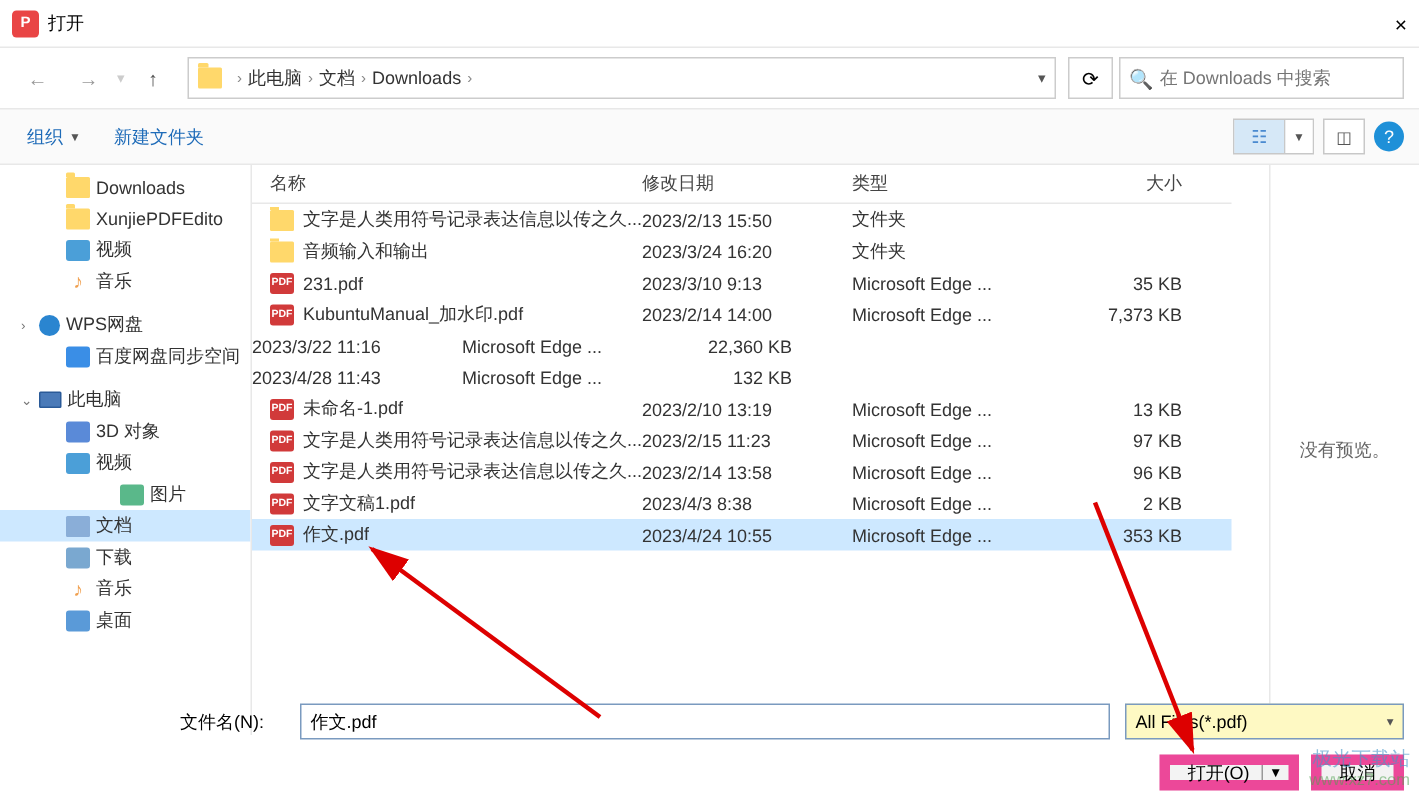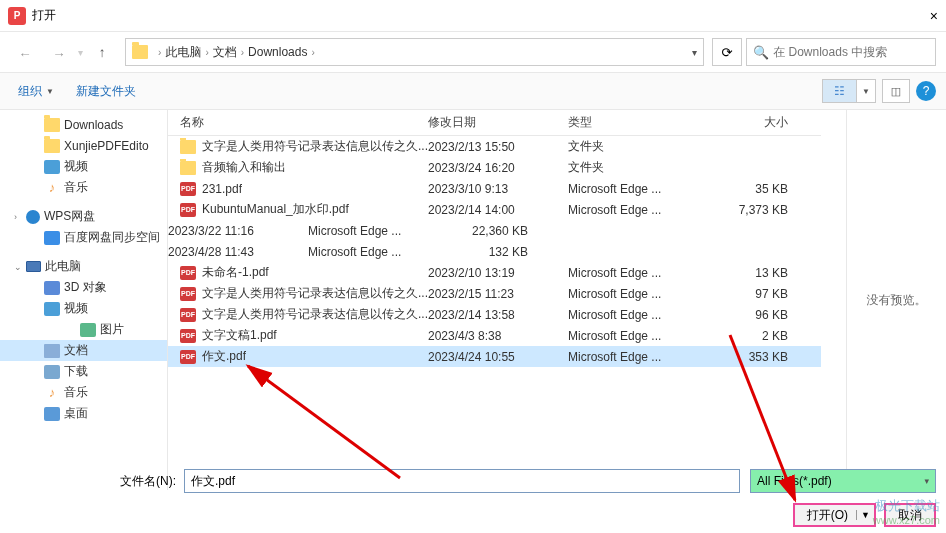--- a/index.html
+++ b/index.html
@@ -65,26 +65,26 @@
 .file-row { display: flex; height: 21px; align-items: center; font-size: 12px; color: #333; cursor: pointer; }
 .file-row.selected { background: #cde8ff; }
 .file-row .col-name { display:flex; align-items:center; overflow:hidden; white-space:nowrap; text-overflow:ellipsis; }
 .row-ico { width: 16px; height: 14px; margin-right: 6px; flex-shrink:0; display:inline-flex; align-items:center; justify-content:center; }
 .ico-pdf { background: #d13a3a; border-radius: 2px; color:#fff; font-size:7px; font-weight:bold; }
 .fname { overflow:hidden; text-overflow:ellipsis; white-space:nowrap; }
 
 .preview-pane { width: 100px; border-left: 1px solid #e8e8e8; display:flex; align-items:center; justify-content:center; font-size:12px; color:#666; }
 
 .filename-bar { position:absolute; bottom: 36px; left:0; right:0; height: 32px; display:flex; align-items:center; padding: 0 10px 0 120px; }
-.filename-label { font-size:12px; margin-right:8px; }
+.filename-label { font-size:12px; margin-right:24px; }
 .filename-input { flex:1; height:24px; border:1px solid #7a9abf; padding:0 6px; font-size:12px; margin-right:10px; }
-.filter-select { width:186px; height:24px; border:1px solid #7a9abf; padding:0 6px; font-size:12px; background:#86efac; display:flex; align-items:center; justify-content:space-between; cursor:pointer; }
+.filter-select { width:186px; height:24px; border:1px solid #7a9abf; padding:0 6px; font-size:12px; background:#fef9c3; display:flex; align-items:center; justify-content:space-between; cursor:pointer; }
 
 .button-bar { position:absolute; bottom:6px; right:10px; display:flex; gap:8px; }
-.dlg-btn { height:24px; border:2px solid #ec4899; background:#f3f3f3; font-size:12px; padding:0 12px; cursor:pointer; display:flex; align-items:center;justify-content:space-between; }
+.dlg-btn { height:24px; border:7px solid #ec4899; background:#f3f3f3; font-size:12px; padding:0 12px; cursor:pointer; display:flex; align-items:center;justify-content:space-between; }
 .dlg-btn.primary { padding-right: 4px; }
 .dlg-btn .split { border-left:1px solid #999; margin-left:8px; padding-left:4px; font-size:9px; }
 
 .watermark { position:absolute; bottom:6px; right:6px; font-size:11px; color: rgba(80,160,80,0.55); pointer-events:none; text-align:right; line-height:1.2; }
 .watermark .t1 { color: rgba(70,150,200,0.6); font-size:13px;margin-left:33px; }
 
 .arrow { position:absolute; pointer-events:none; }
 .arrow svg { overflow:visible; }
 
 .grid-glyph { display:inline-block; font-size:12px; color:#4a8ad0; }

